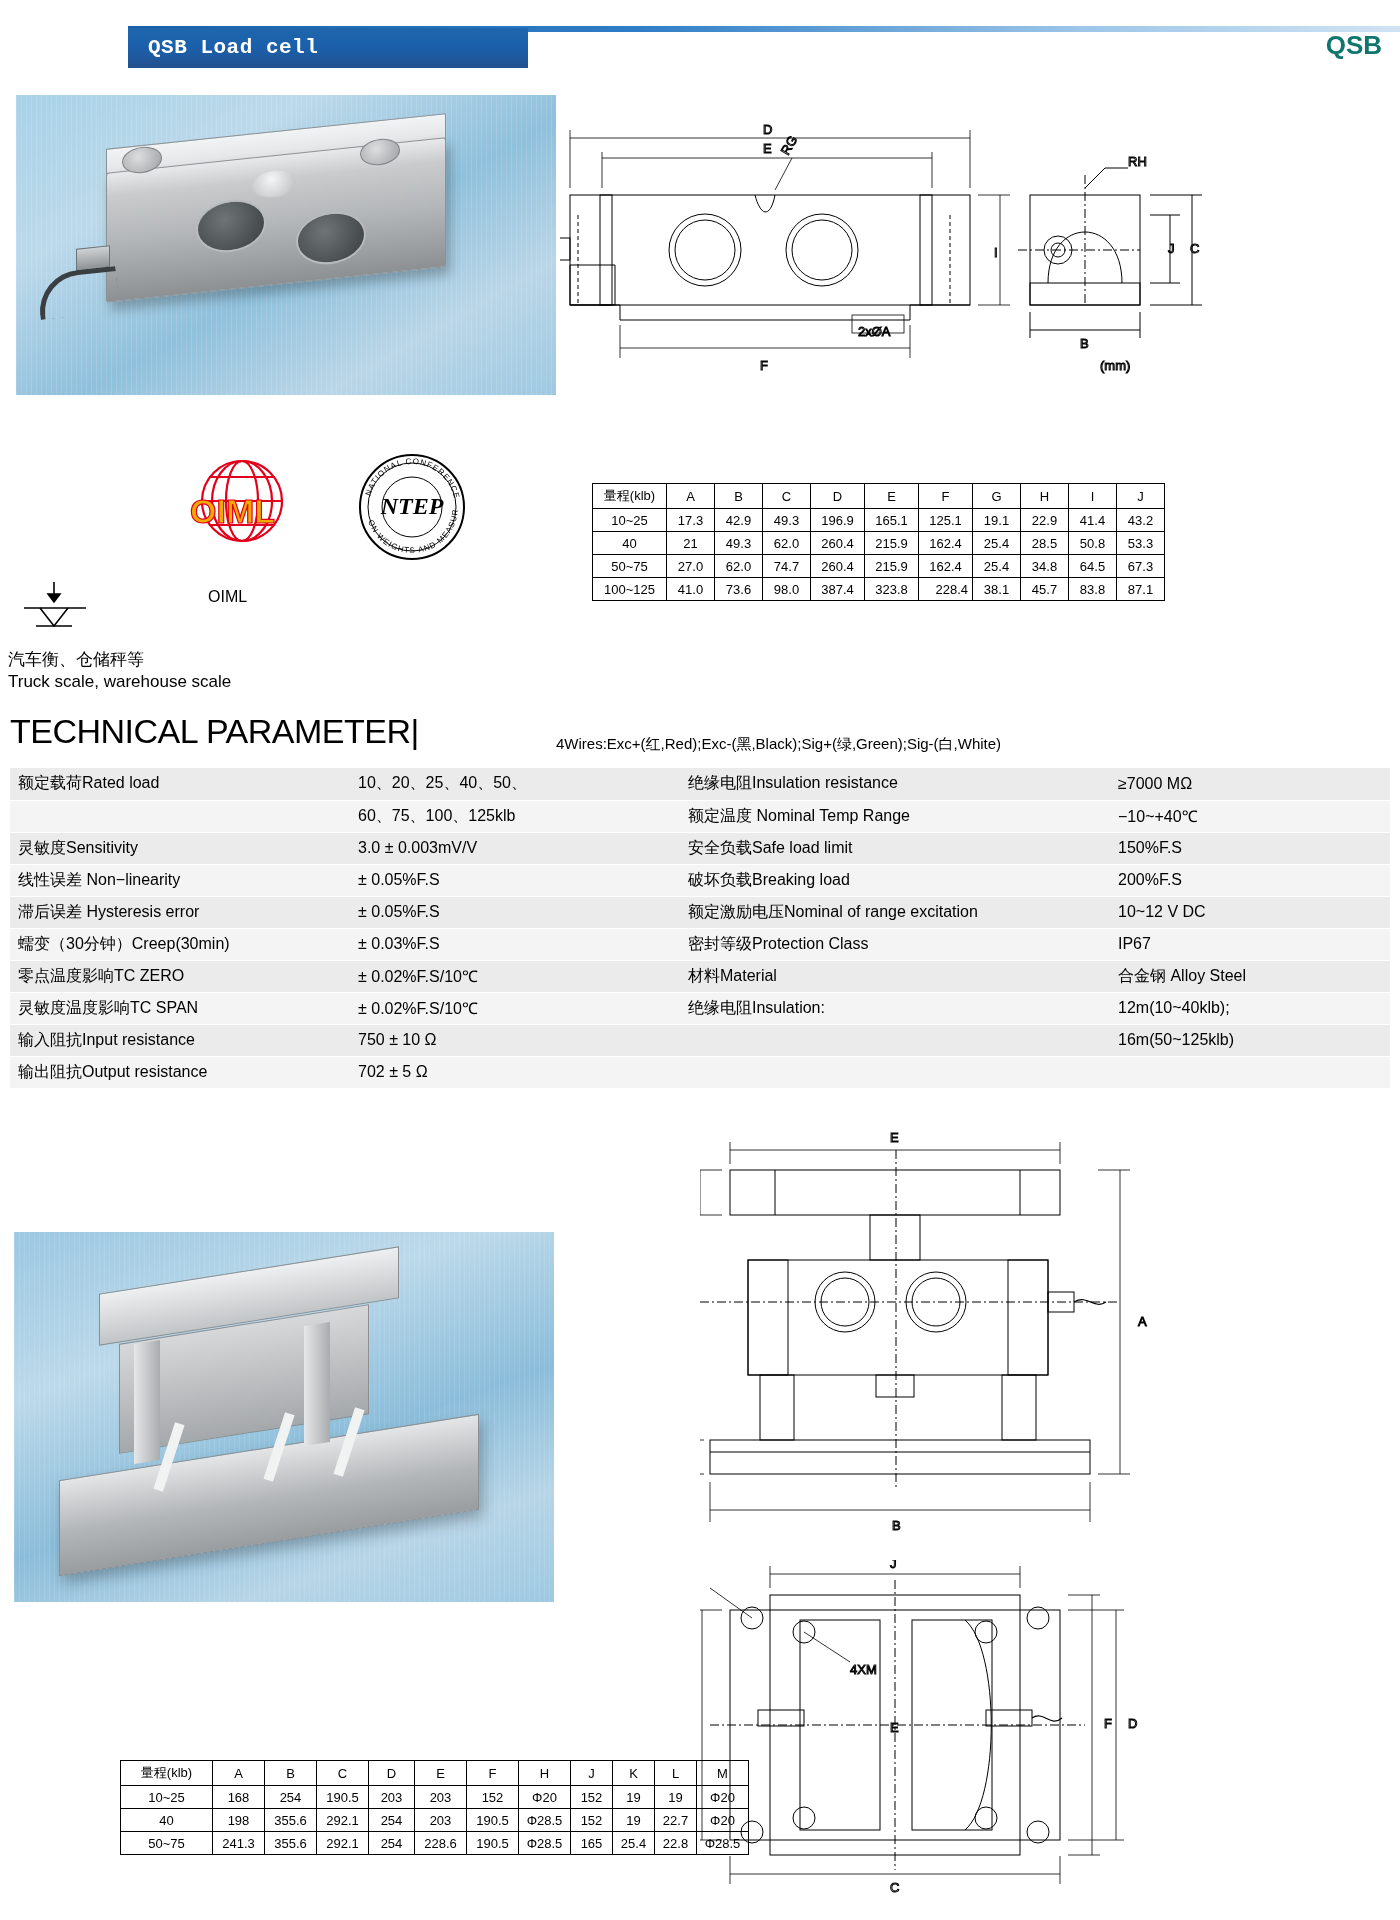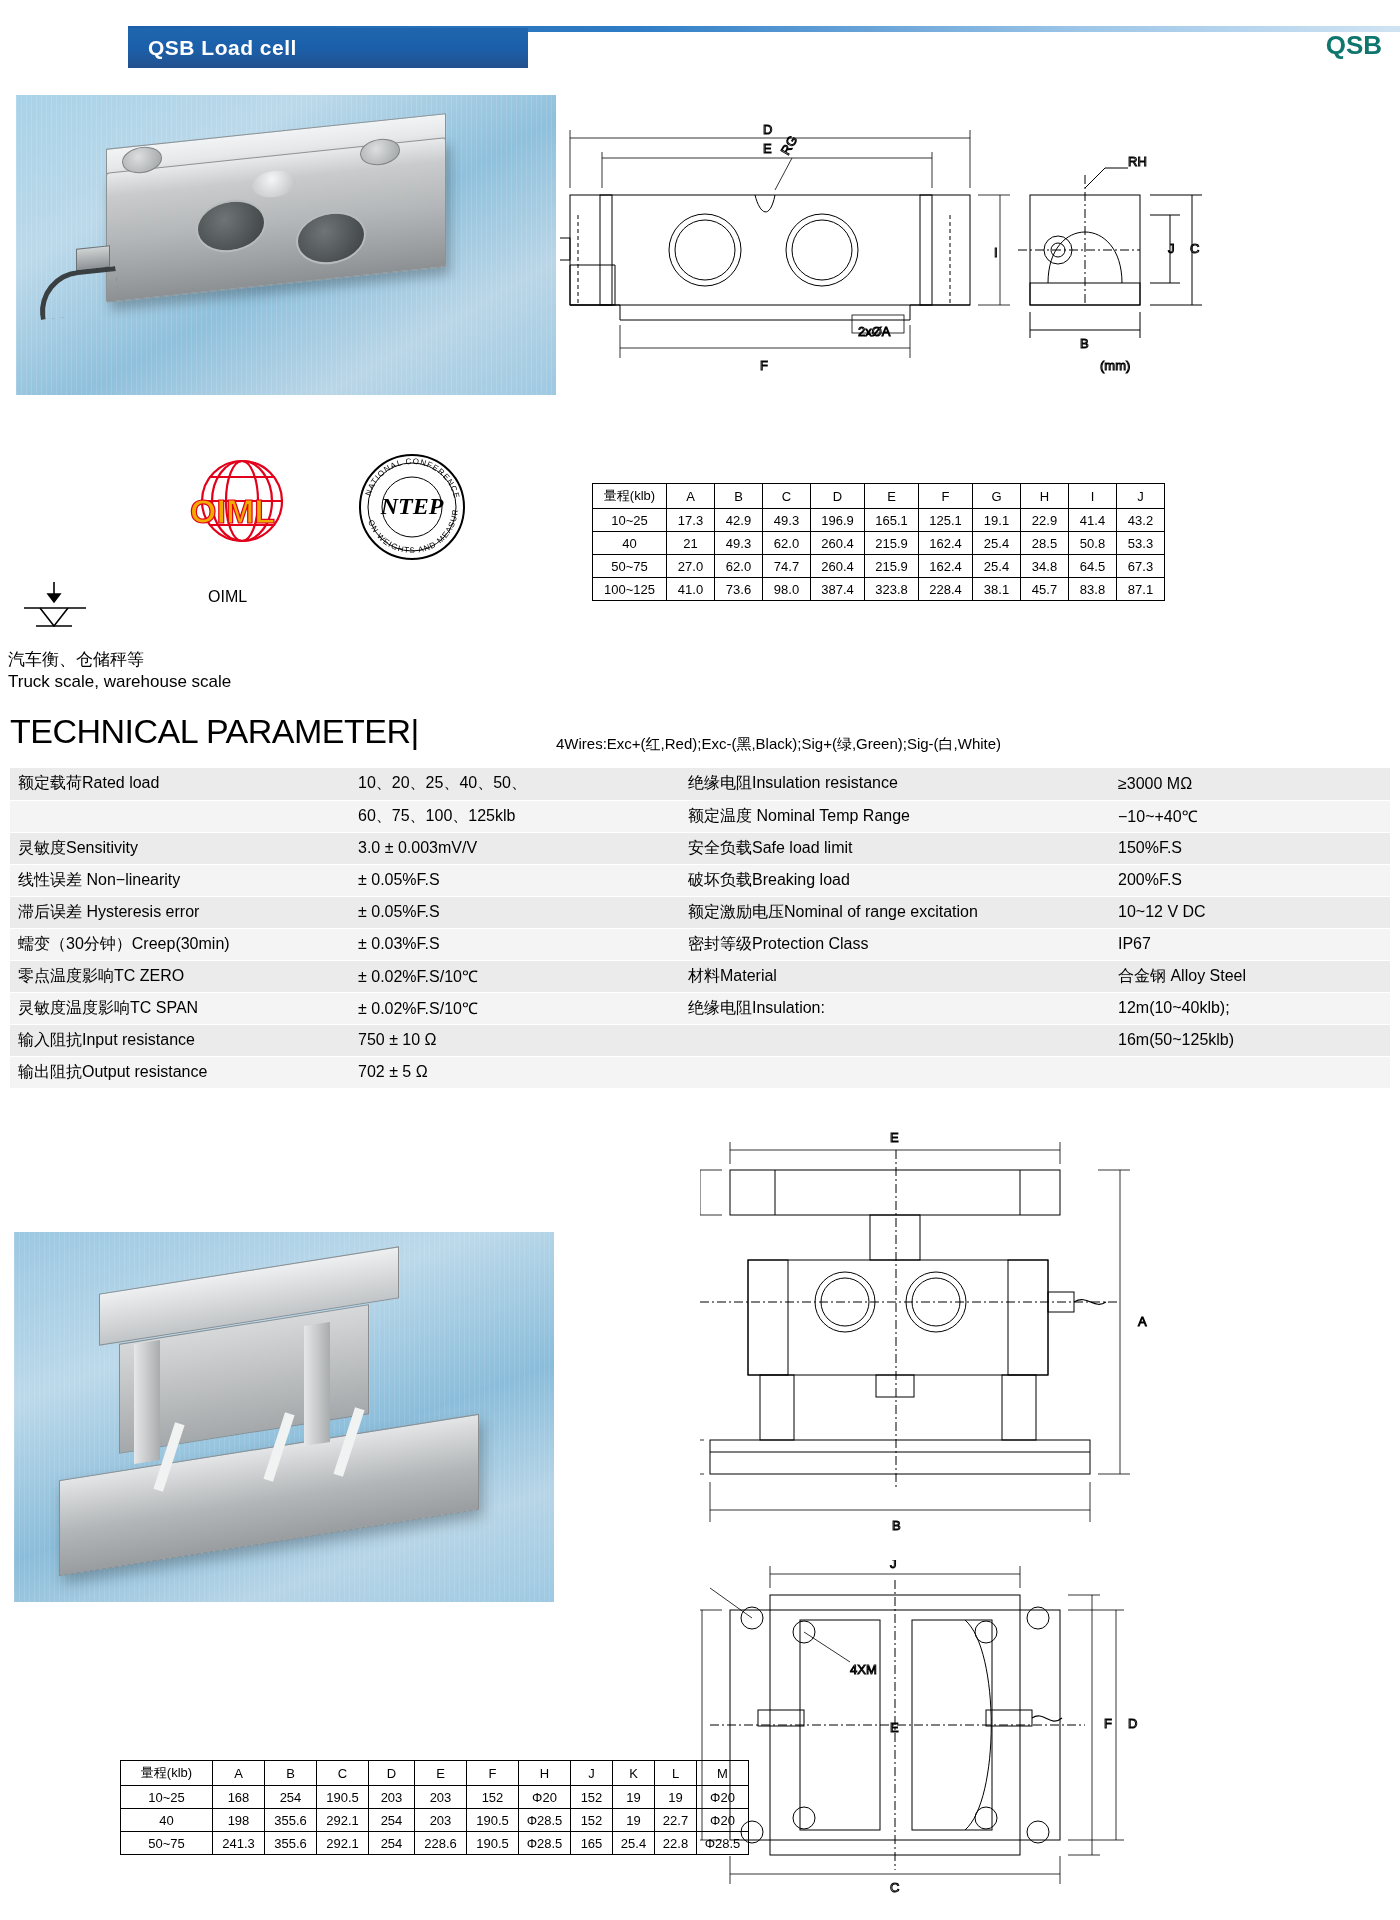--- a/index.html
+++ b/index.html
@@ -19,21 +19,21 @@
   .header-bar {
     position:absolute; left:128px; top:26px; width:1272px; height:6px;
     background:linear-gradient(to right,#1b5faa,#2f7dc6 40%,#9dc6e8 75%,#cfe3f3);
   }
   .header-tab {
     position:absolute; left:128px; top:28px; width:400px; height:40px;
     background:linear-gradient(to bottom,#1f66ae,#1b5faa 50%,#23518e);
   }
   .header-tab-text {
     position:absolute; left:148px; top:36px;
-    color:#fff; font-size:21px; font-weight:bold; letter-spacing:0.5px;
+    color:#fff; font-size:21px; font-weight:bold; letter-spacing:0.5px;font-family:Liberation Mono, monospace;
   }
   .header-right {
     position:absolute; right:18px; top:30px;
     color:#0f766e; font-size:26px; font-weight:bold;
   }
 
   
   .photo1 {
     position:absolute; left:16px; top:95px; width:540px; height:300px;
     background:
@@ -342,39 +342,39 @@
         <td style="width: 48px;">64.5</td>
         <td style="width: 48px;">67.3</td>
       </tr>
       <tr>
         <td style="width: 74px;">100~125</td>
         <td style="width: 48px;">41.0</td>
         <td style="width: 48px;">73.6</td>
         <td style="width: 48px;">98.0</td>
         <td style="width: 54px;">387.4</td>
         <td style="width: 54px;">323.8</td>
-        <td style="width: 54px;">228.4</td>
+        <td style="width: 54px; text-align: right;">228.4</td>
         <td style="width: 48px;">38.1</td>
         <td style="width: 48px;">45.7</td>
         <td style="width: 48px;">83.8</td>
         <td style="width: 48px;">87.1</td>
       </tr>
     </tbody>
 </table>
 
 <div class="tp-title">TECHNICAL PARAMETER|</div>
 <div class="tp-wires">4Wires:Exc+(红,Red);Exc-(黑,Black);Sig+(绿,Green);Sig-(白,White)</div>
 
 <table class="spec">
   <tbody id="spec-body">
       <tr>
         <td class="c1">额定载荷Rated load</td>
         <td class="c2">10、20、25、40、50、</td>
         <td class="c3">绝缘电阻Insulation resistance</td>
-        <td class="c4">≥3000 MΩ</td>
+        <td class="c4">≥7000 MΩ</td>
       </tr>
       <tr>
         <td class="c1"></td>
         <td class="c2">60、75、100、125klb</td>
         <td class="c3">额定温度 Nominal Temp Range</td>
         <td class="c4">−10~+40℃</td>
       </tr>
       <tr>
         <td class="c1">灵敏度Sensitivity</td>
         <td class="c2">3.0 ± 0.003mV/V</td>

